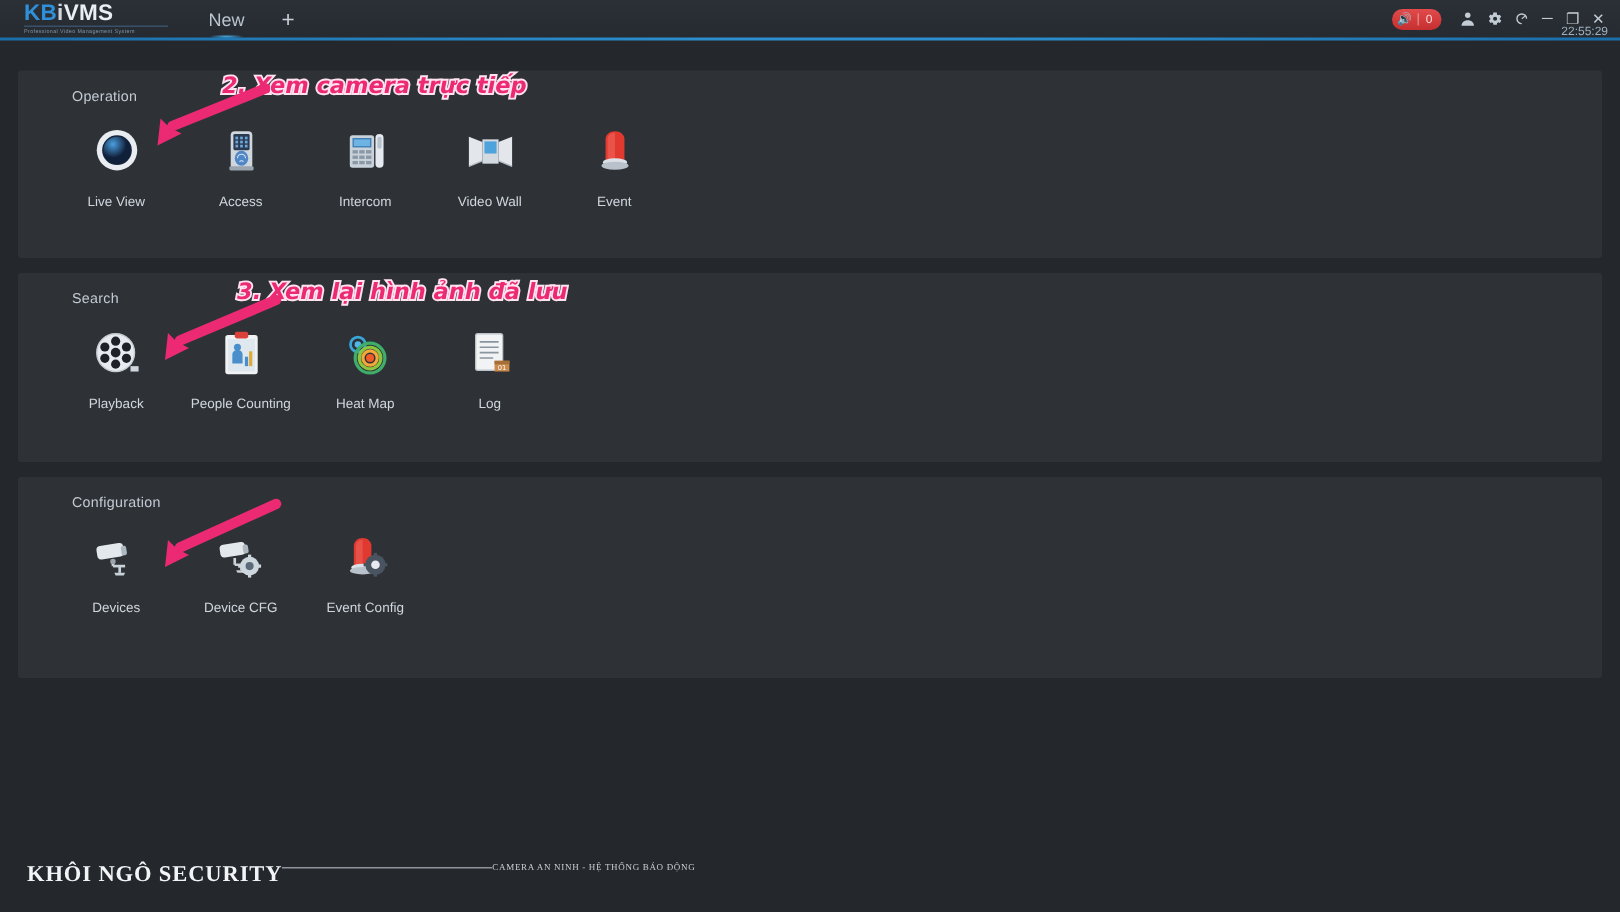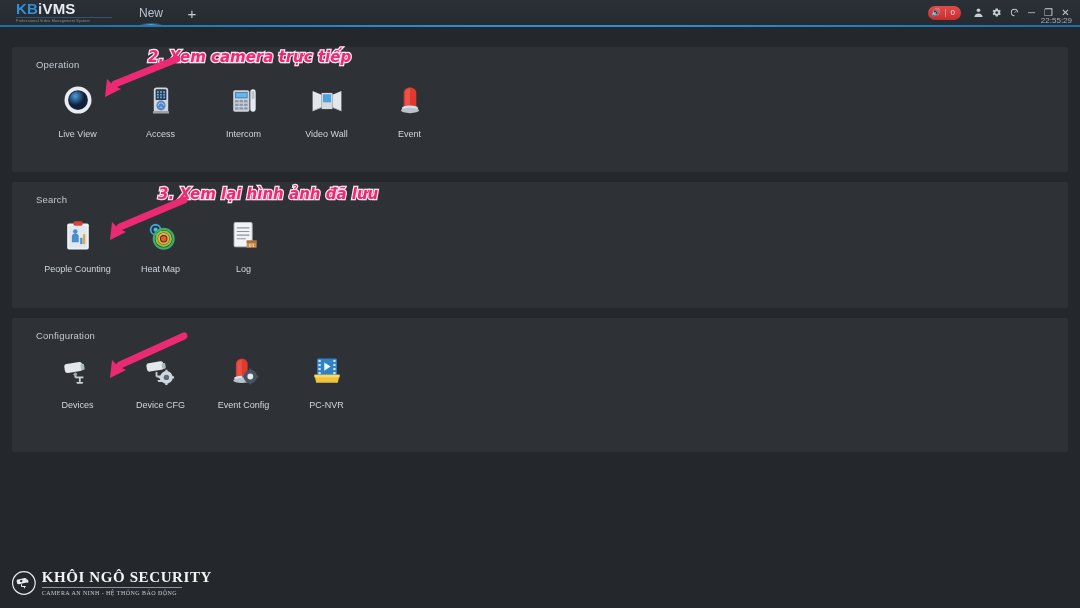--- a/index.html
+++ b/index.html
@@ -76,21 +76,21 @@
   
   .panel {
     position: absolute; left: 12px; width: 1056px;
     background: #2e3237; border-radius: 2px;
   }
   #panel-operation     { top: 47px;  height: 125px; }
   #panel-search        { top: 182px; height: 126px; }
   #panel-configuration { top: 318px; height: 134px; }
 
   .sect-label {
-    position: absolute; left: 24px; top: 12px;
+    position: absolute; left: 36px; top: 12px;
     font-size: 9.5px; color: #c2cad2; letter-spacing: .2px;
   }
 
   .grid {
     position: absolute; left: 24px; top: 34px; display: flex; gap: 0;
   }
   .cell {
     width: 83px; display: flex; flex-direction: column; align-items: center;
   }
   .cell .ico {
@@ -112,21 +112,21 @@
   #anno-3 { left: 158px; top: 185px; }
   #anno-1 { left: 158px; top: 317px; }
 
   .arrow { position: absolute; }
 
   
   .watermark {
     position: absolute; left: 12px; top: 565px; width: 200px; height: 36px;
     display: flex; align-items: center; gap: 6px;
   }
-  .wm-txt { display: flex; flex-direction: column; line-height: 1; }
+  .wm-txt { display: flex; line-height: 1; }
   .wm-main {
     font-family: "Liberation Serif", serif; font-weight: bold;
     font-size: 15px; color: #f2f4f6; letter-spacing: .6px; white-space: nowrap;
   }
   .wm-rule { width: 140px; height: 1px; background: #8d949b; margin: 2px 0; }
   .wm-sub {
     font-family: "Liberation Serif", serif; font-size: 6px;
     color: #c7ccd1; letter-spacing: .45px; white-space: nowrap;
   }
 </style>
@@ -272,20 +272,37 @@
         <div class="lbl">Event</div>
       </div>
 
     </div>
   </div>
 
   <div class="panel" id="panel-search">
     <div class="sect-label">Search</div>
     <div class="grid">
 
+      <div class="cell">
+        <div class="ico">
+          <svg width="36" height="36" viewBox="0 0 40 40">
+            <circle cx="19" cy="19" r="14" fill="#e7ebef"></circle>
+            <circle cx="19" cy="19" r="14" fill="none" stroke="#c4ccd3" stroke-width="1"></circle>
+            <circle cx="19" cy="19" r="3.6" fill="#1d2128"></circle>
+            <circle cx="19" cy="10.5" r="3.4" fill="#1d2128"></circle>
+            <circle cx="19" cy="27.5" r="3.4" fill="#1d2128"></circle>
+            <circle cx="11" cy="14.8" r="3.4" fill="#1d2128"></circle>
+            <circle cx="27" cy="14.8" r="3.4" fill="#1d2128"></circle>
+            <circle cx="11" cy="23.2" r="3.4" fill="#1d2128"></circle>
+            <circle cx="27" cy="23.2" r="3.4" fill="#1d2128"></circle>
+            <path d="M30 29h6v4h-6z" fill="#cfd6dd"></path>
+          </svg>
+        </div>
+        <div class="lbl">Playback</div>
+      </div>
 
       <div class="cell">
         <div class="ico">
           <svg width="36" height="36" viewBox="0 0 40 40">
             <rect x="8" y="6" width="24" height="29" rx="2" fill="#f0f2f4"></rect>
             <rect x="10" y="9" width="20" height="24" fill="#dfe8ef"></rect>
             <rect x="15" y="3.5" width="10" height="5" rx="1.6" fill="#d9423b"></rect>
             <circle cx="17" cy="15" r="2.6" fill="#4a8fcc"></circle>
             <path d="M13.2 27v-6.5c0-2 1.6-3.4 3.8-3.4s3.8 1.4 3.8 3.4V27z" fill="#4a8fcc"></path>
             <rect x="22.5" y="22" width="2.4" height="7" fill="#4a8fcc"></rect>
@@ -380,41 +397,20 @@
                 <rect x="25.8" y="30.8" width="2.4" height="3"></rect>
                 <rect x="18.2" y="23.8" width="3" height="2.4"></rect>
                 <rect x="32.8" y="23.8" width="3" height="2.4"></rect>
               </g>
           </svg>
         </div>
         <div class="lbl">Event Config</div>
       </div>
 
 
-      <div class="cell">
-        <div class="ico">
-          <svg width="36" height="36" viewBox="0 0 40 40">
-            <rect x="9" y="5" width="22" height="18" rx="1.5" fill="#2f82c9"></rect>
-            <g fill="#cfe4f6">
-                <rect x="10.5" y="6.5" width="2.5" height="2.4"></rect>
-                <rect x="10.5" y="11" width="2.5" height="2.4"></rect>
-                <rect x="10.5" y="15.5" width="2.5" height="2.4"></rect>
-                <rect x="10.5" y="20" width="2.5" height="2.4"></rect>
-                <rect x="27" y="6.5" width="2.5" height="2.4"></rect>
-                <rect x="27" y="11" width="2.5" height="2.4"></rect>
-                <rect x="27" y="15.5" width="2.5" height="2.4"></rect>
-                <rect x="27" y="20" width="2.5" height="2.4"></rect>
-              </g>
-            <path d="M17 9.5l7 4.5-7 4.5z" fill="#f4f8fc"></path>
-            <path d="M6 23h28l-2 9H8z" fill="#f0c33c"></path>
-            <path d="M6 23h28v3H6z" fill="#f7da6d"></path>
-          </svg>
-        </div>
-        <div class="lbl">PC-NVR</div>
-      </div>
 
     </div>
   </div>
 
   <div class="anno" id="anno-2">2. Xem camera trực tiếp</div>
   <div class="anno" id="anno-3">3. Xem lại hình ảnh đã lưu</div>
 
   <svg class="arrow" style="left:85px; top:55px;" width="95" height="48" viewBox="0 0 95 48">
     <path d="M92 4 L28 30 L36 34 L20 42 L22 24 L28 30 Z" fill="#ec2a74"></path>
     <path d="M92 4 L30 29" stroke="#ec2a74" stroke-width="7" stroke-linecap="round"></path>

